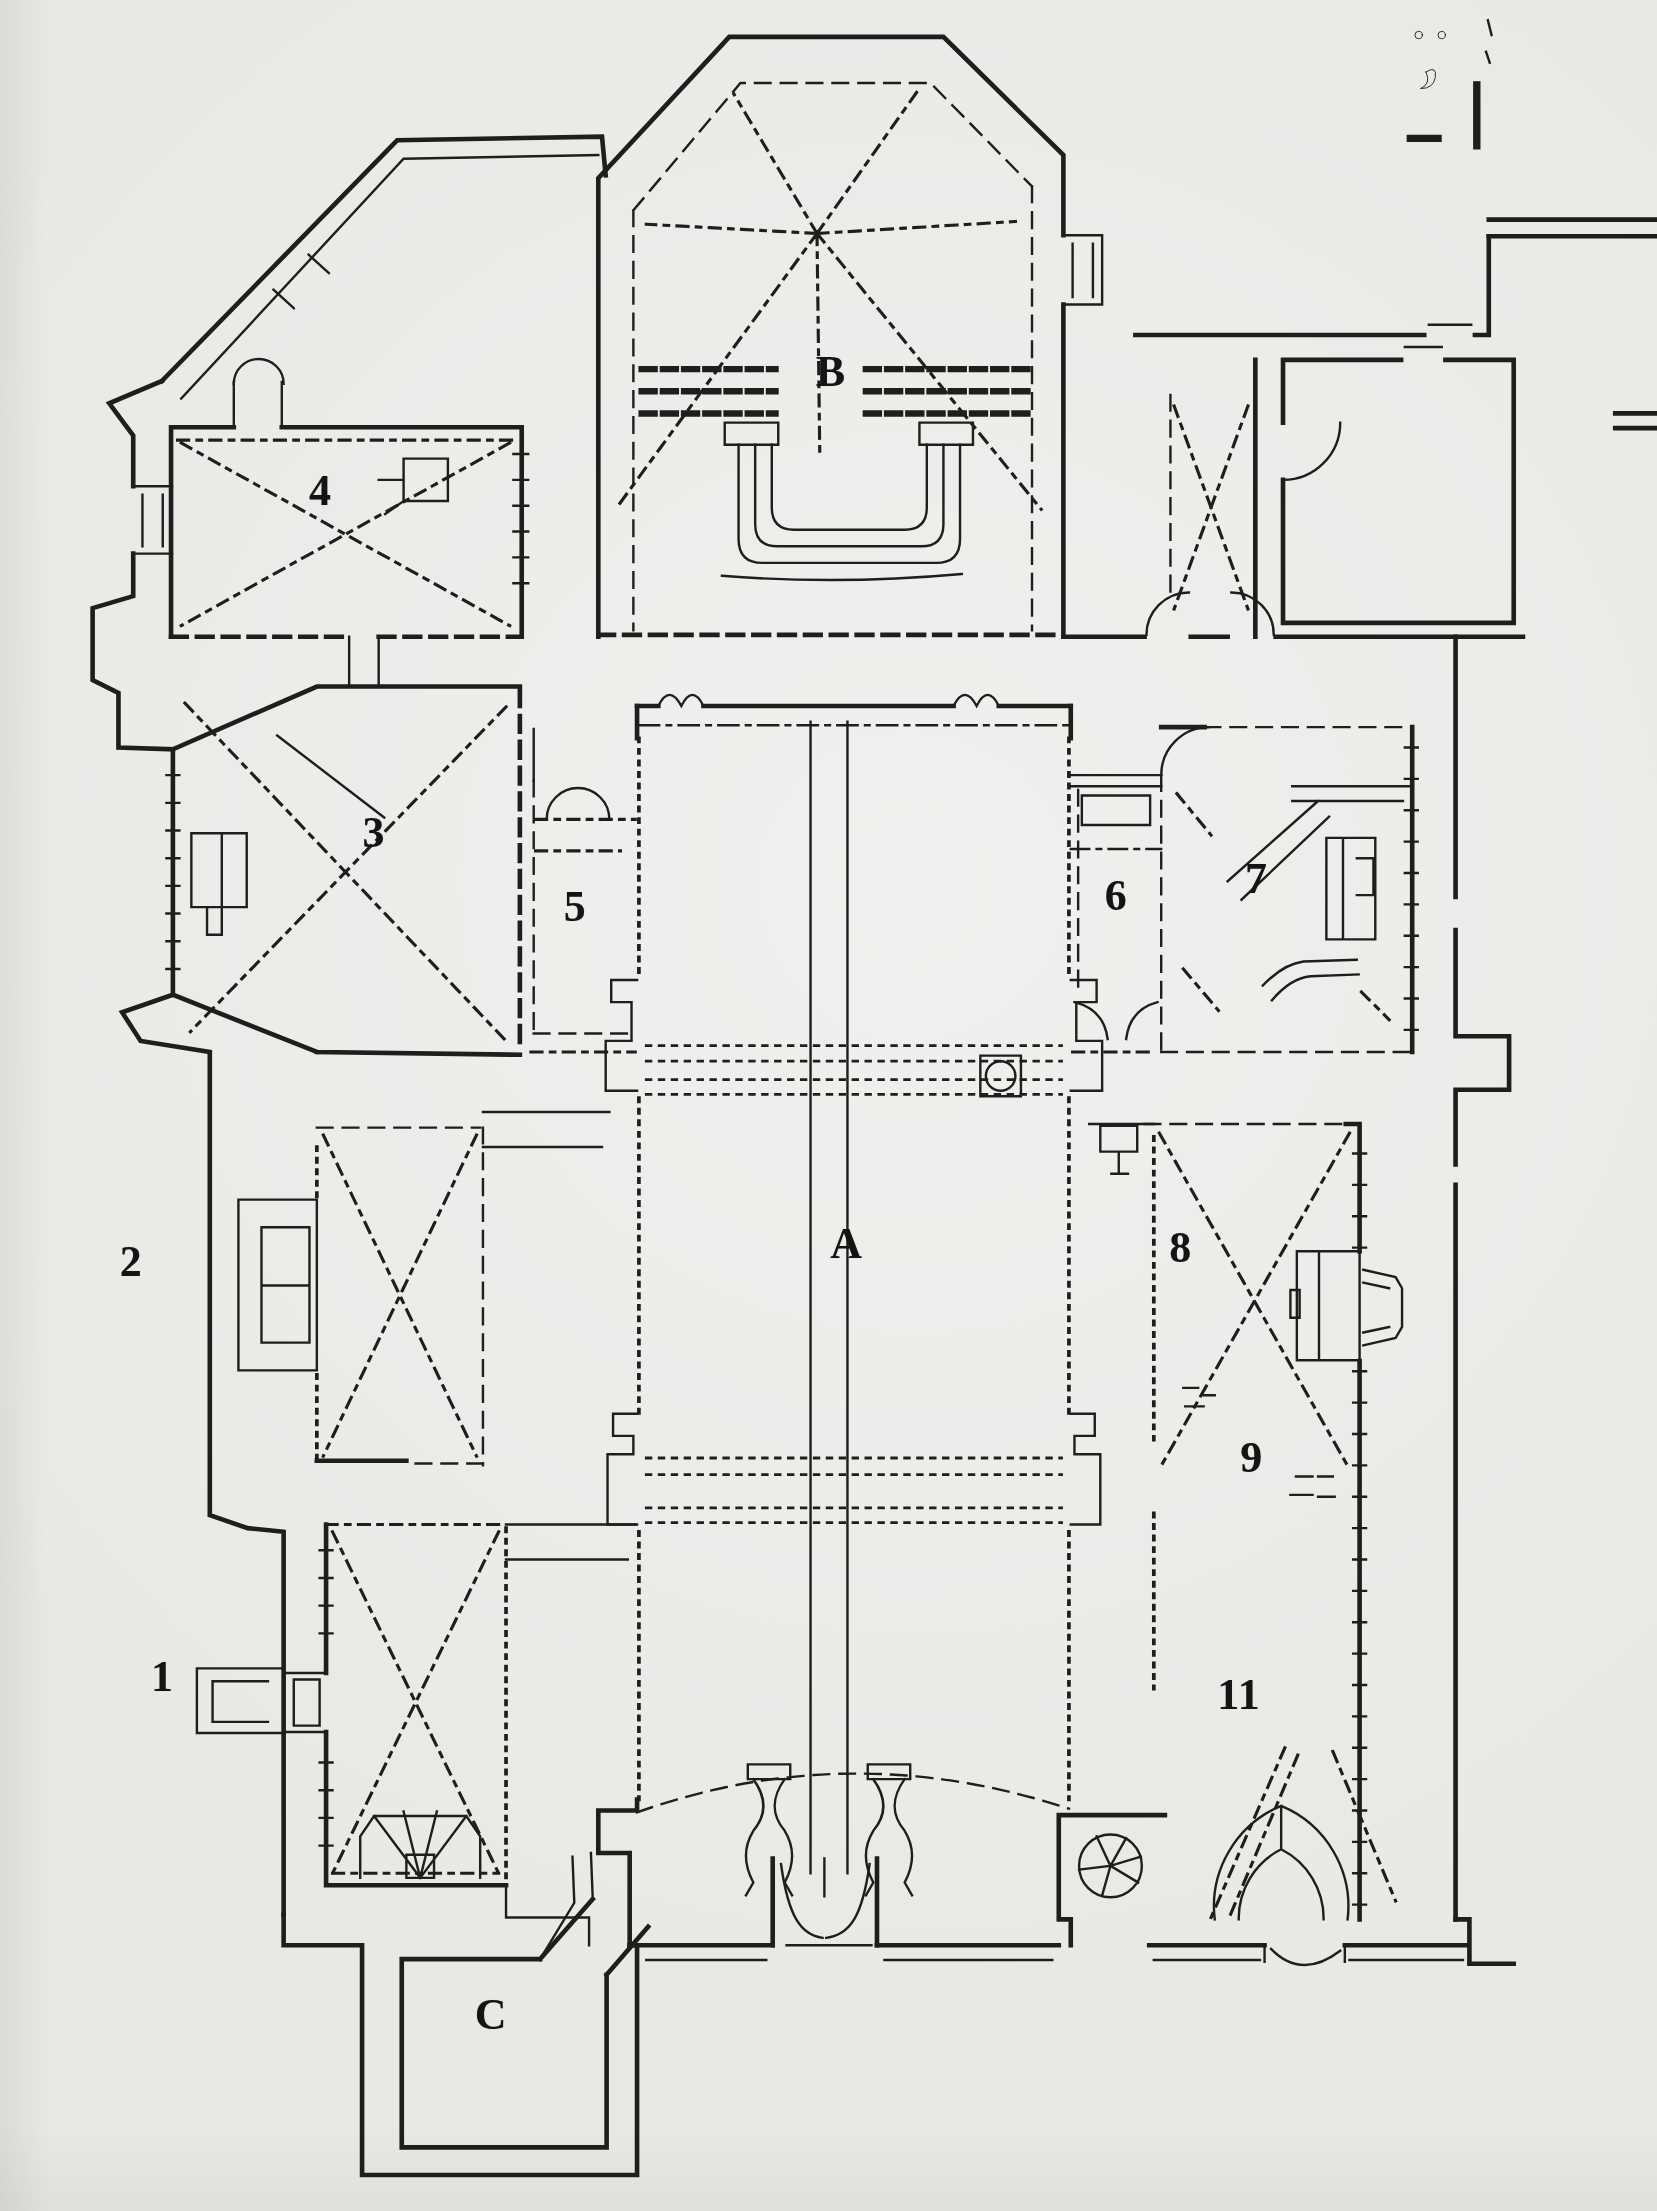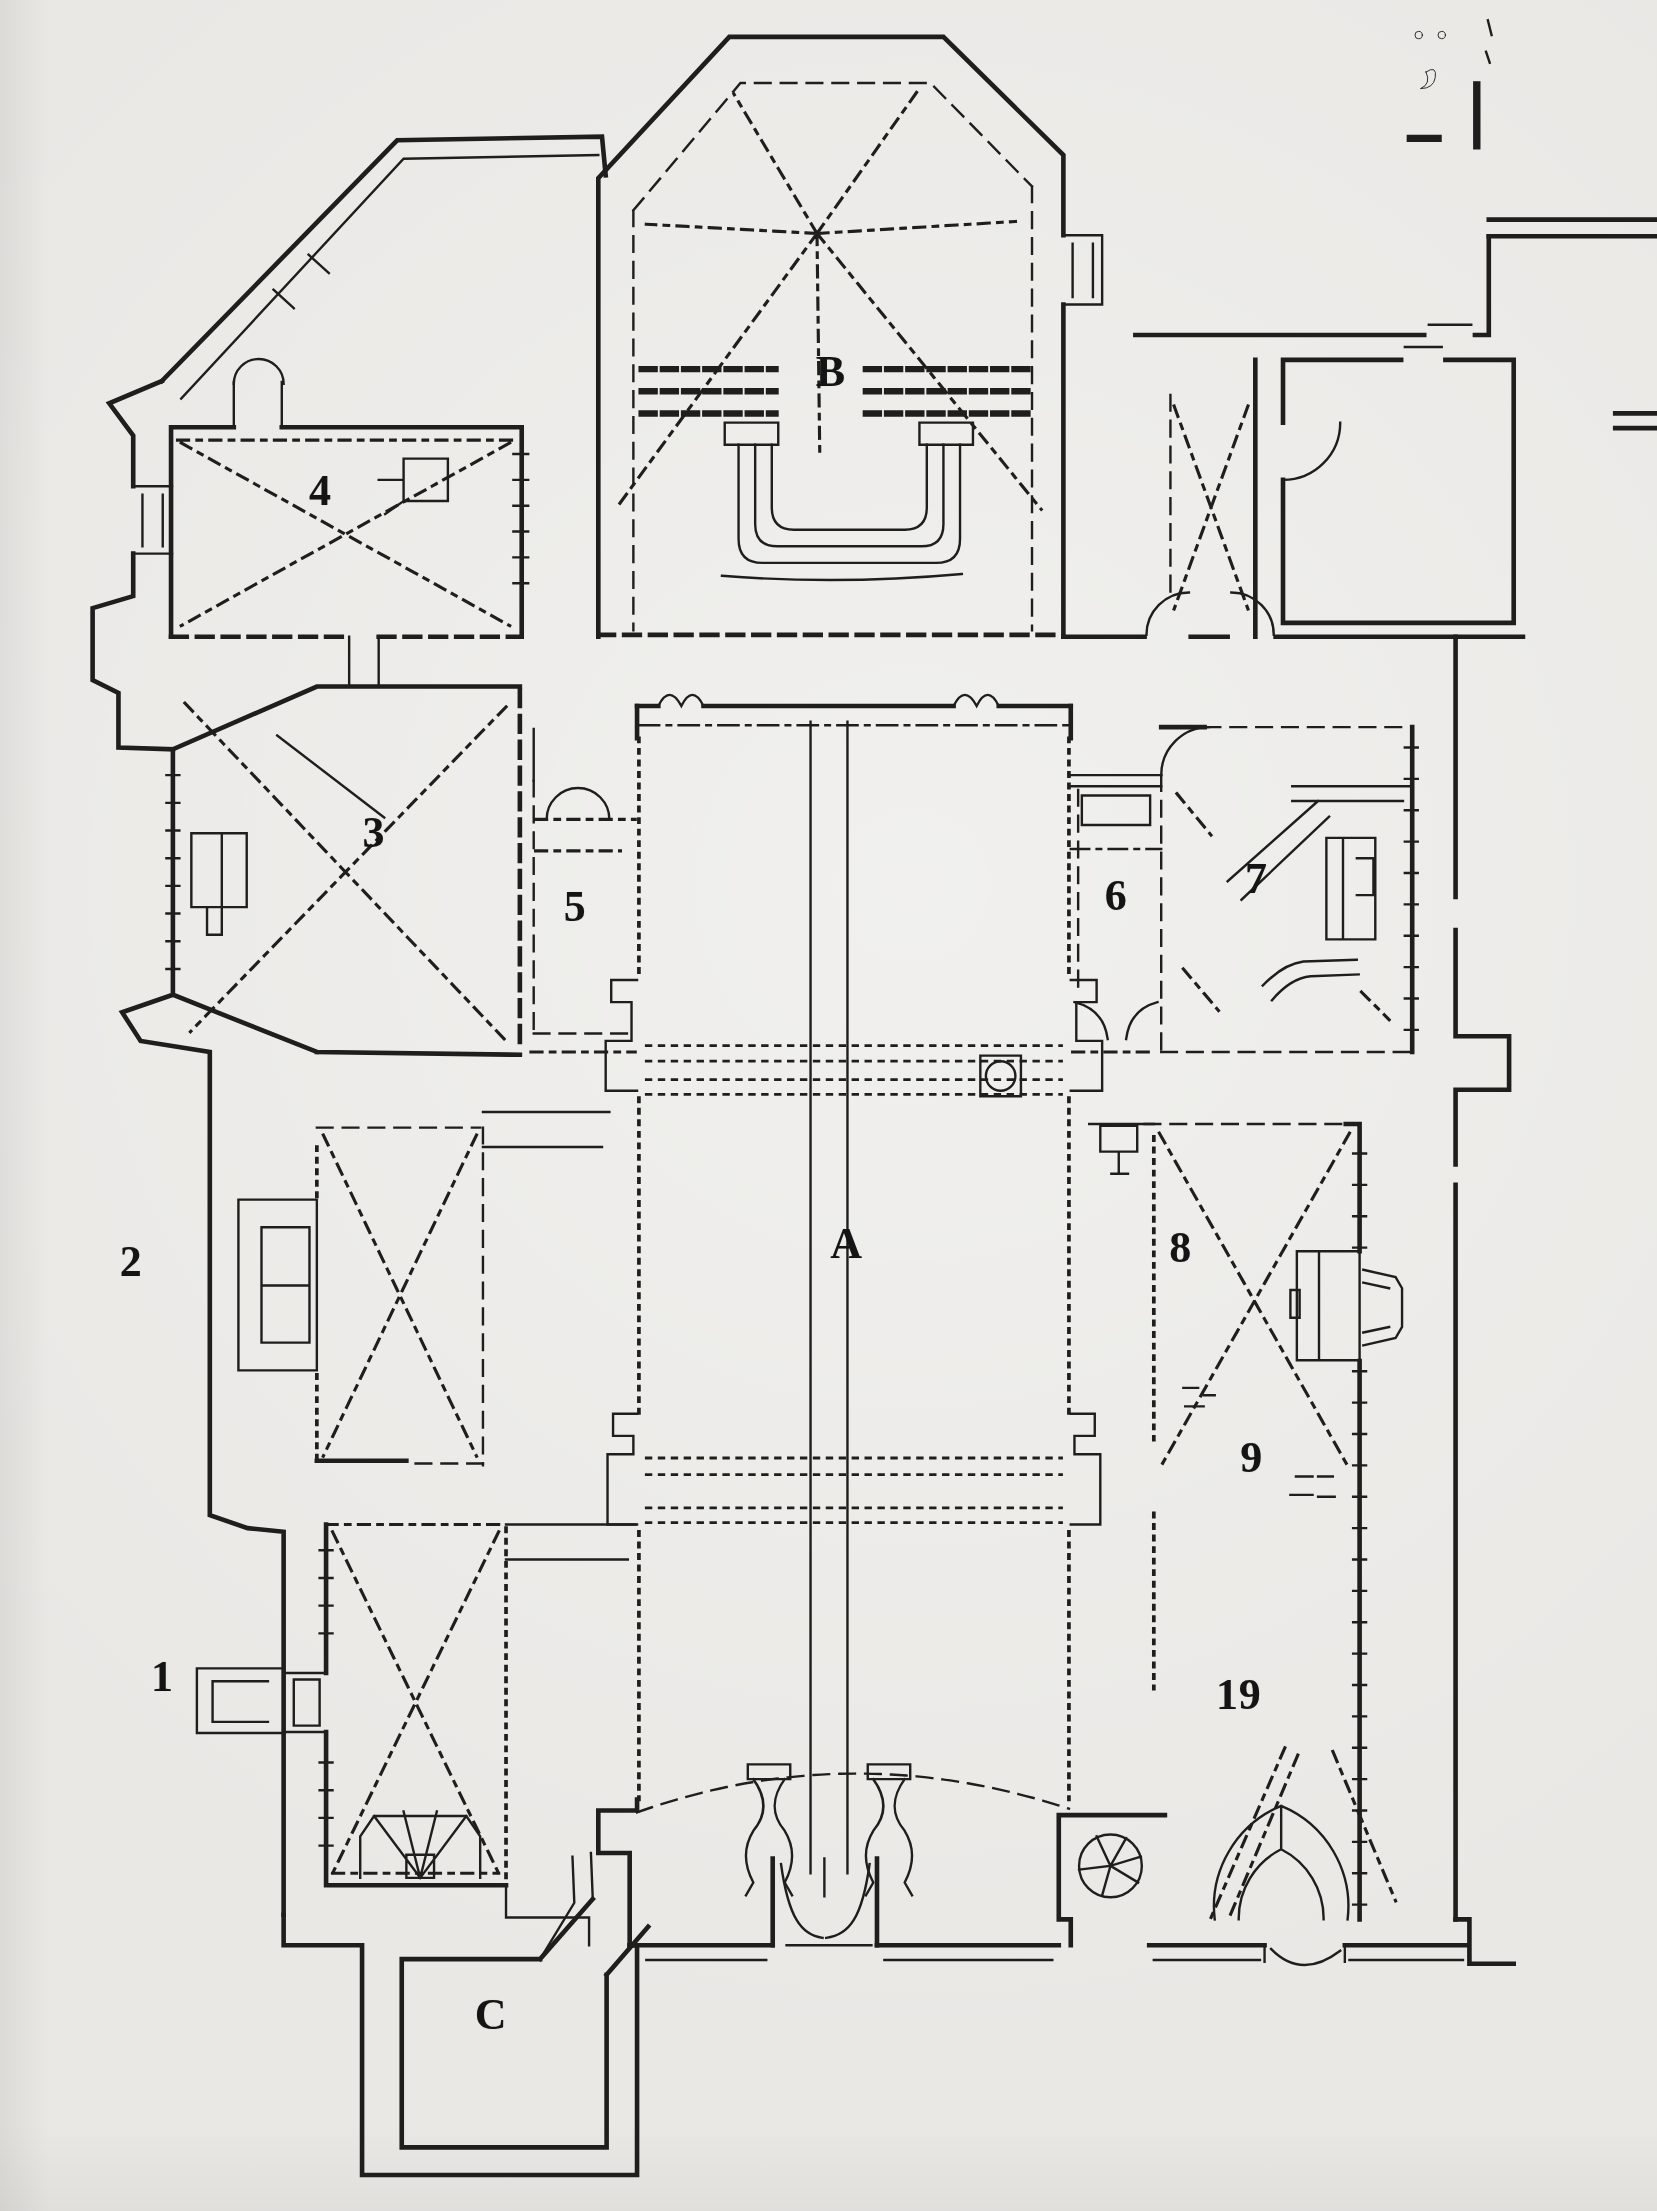--- a/index.html
+++ b/index.html
@@ -210,17 +210,17 @@
       <span class="plan-label" style="left: 19.3207%; top: 22.1619%; color: rgb(20, 20, 20);">4</span>
       <span class="plan-label" style="left: 22.5501%; top: 37.6461%; color: rgb(20, 20, 20);">3</span>
       <span class="plan-label" style="left: 34.6882%; top: 40.985%; color: rgb(20, 20, 20);">5</span>
       <span class="plan-label" style="left: 67.3163%; top: 40.4841%; color: rgb(20, 20, 20);">6</span>
       <span class="plan-label" style="left: 75.7795%; top: 39.7329%; color: rgb(20, 20, 20);">7</span>
       <span class="plan-label" style="left: 51.0579%; top: 56.2187%; color: rgb(20, 20, 20);">A</span>
       <span class="plan-label" style="left: 7.90646%; top: 57.0117%; color: rgb(20, 20, 20);">2</span>
       <span class="plan-label" style="left: 71.2138%; top: 56.3856%; color: rgb(20, 20, 20);">8</span>
       <span class="plan-label" style="left: 75.5011%; top: 65.9015%; color: rgb(20, 20, 20);">9</span>
       <span class="plan-label" style="left: 9.79955%; top: 75.793%; color: rgb(20, 20, 20);">1</span>
-      <span class="plan-label" style="left: 74.7216%; top: 76.6277%; color: rgb(20, 20, 20);">19</span>
+      <span class="plan-label" style="left: 74.7216%; top: 76.6277%; color: rgb(20, 20, 20);">11</span>
       <span class="plan-label" style="left: 29.6214%; top: 91.0684%; color: rgb(20, 20, 20);">C</span>
     </div>
 </div>
 
 
 </body></html>

